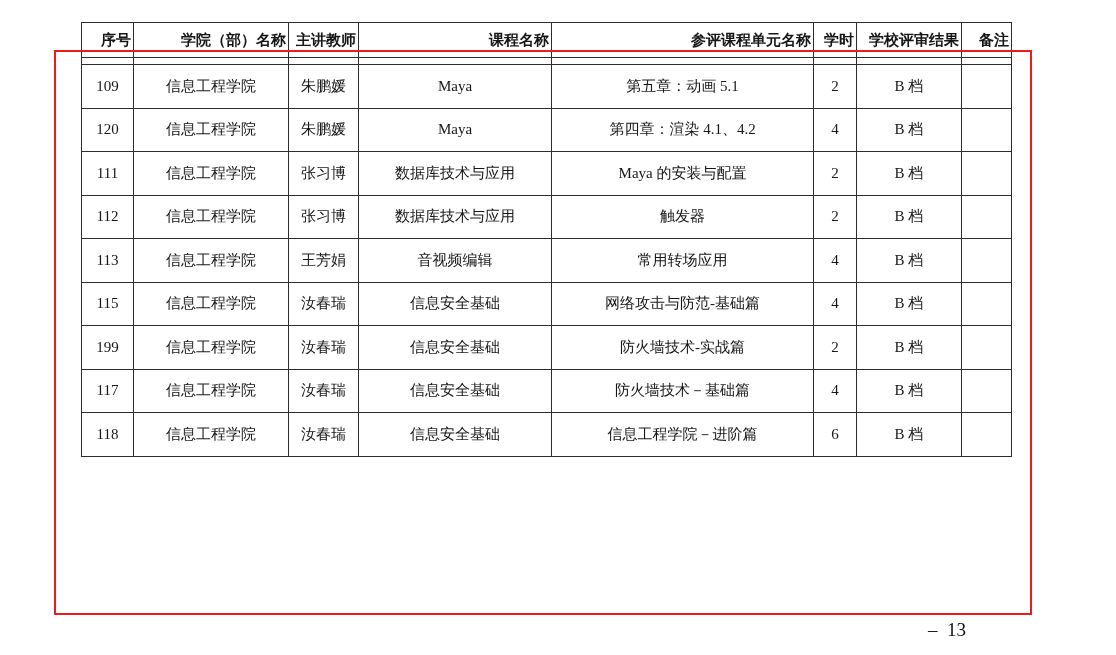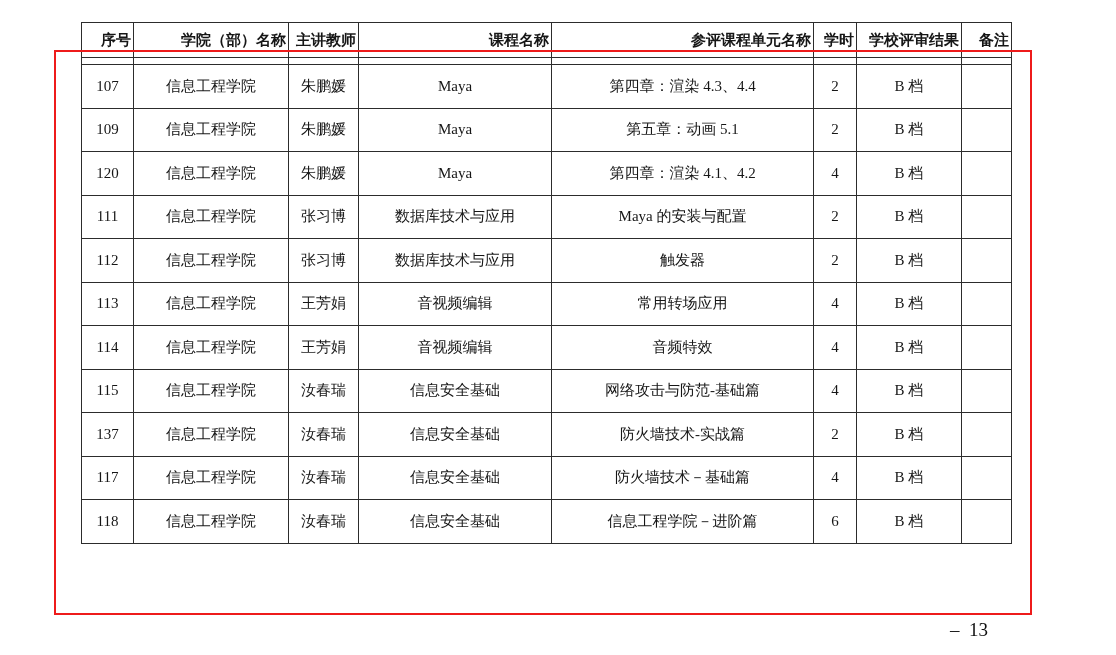--- a/index.html
+++ b/index.html
@@ -53,21 +53,21 @@
     top: 50px;
     width: 974px;
     height: 561px;
     border: 2.5px solid #ee1b1b;
     background: transparent;
     z-index: 3;
     pointer-events: none;
   }
   .page-number {
     position: absolute;
-    left: 950px;
+    left: 928px;
     top: 619px;
     font-size: 19px;
     color: #101010;
     white-space: pre;
     z-index: 2;
   }
 </style>
 </head>
 <body>
 
@@ -98,30 +98,20 @@
     <tr class="spacer-row">
       <td></td>
       <td></td>
       <td></td>
       <td></td>
       <td></td>
       <td></td>
       <td></td>
       <td></td>
     </tr>
-  <tr class="data-row">
-    <td>107</td>
-    <td>信息工程学院</td>
-    <td>朱鹏媛</td>
-    <td>Maya</td>
-    <td>第四章：渲染 4.3、4.4</td>
-    <td>2</td>
-    <td>B 档</td>
-    <td></td>
-  </tr>
       <tr class="data-row">
     <td>109</td>
     <td>信息工程学院</td>
     <td>朱鹏媛</td>
     <td>Maya</td>
     <td>第五章：动画 5.1</td>
     <td>2</td>
     <td>B 档</td>
     <td></td>
   </tr>
@@ -159,41 +149,31 @@
     <td>113</td>
     <td>信息工程学院</td>
     <td>王芳娟</td>
     <td>音视频编辑</td>
     <td>常用转场应用</td>
     <td>4</td>
     <td>B 档</td>
     <td></td>
   </tr>
       <tr class="data-row">
-    <td>114</td>
-    <td>信息工程学院</td>
-    <td>王芳娟</td>
-    <td>音视频编辑</td>
-    <td>音频特效</td>
-    <td>4</td>
-    <td>B 档</td>
-    <td></td>
-  </tr>
-      <tr class="data-row">
     <td>115</td>
     <td>信息工程学院</td>
     <td>汝春瑞</td>
     <td>信息安全基础</td>
     <td>网络攻击与防范-基础篇</td>
     <td>4</td>
     <td>B 档</td>
     <td></td>
   </tr>
       <tr class="data-row">
-    <td>137</td>
+    <td>199</td>
     <td>信息工程学院</td>
     <td>汝春瑞</td>
     <td>信息安全基础</td>
     <td>防火墙技术-实战篇</td>
     <td>2</td>
     <td>B 档</td>
     <td></td>
   </tr>
       <tr class="data-row">
     <td>117</td>

